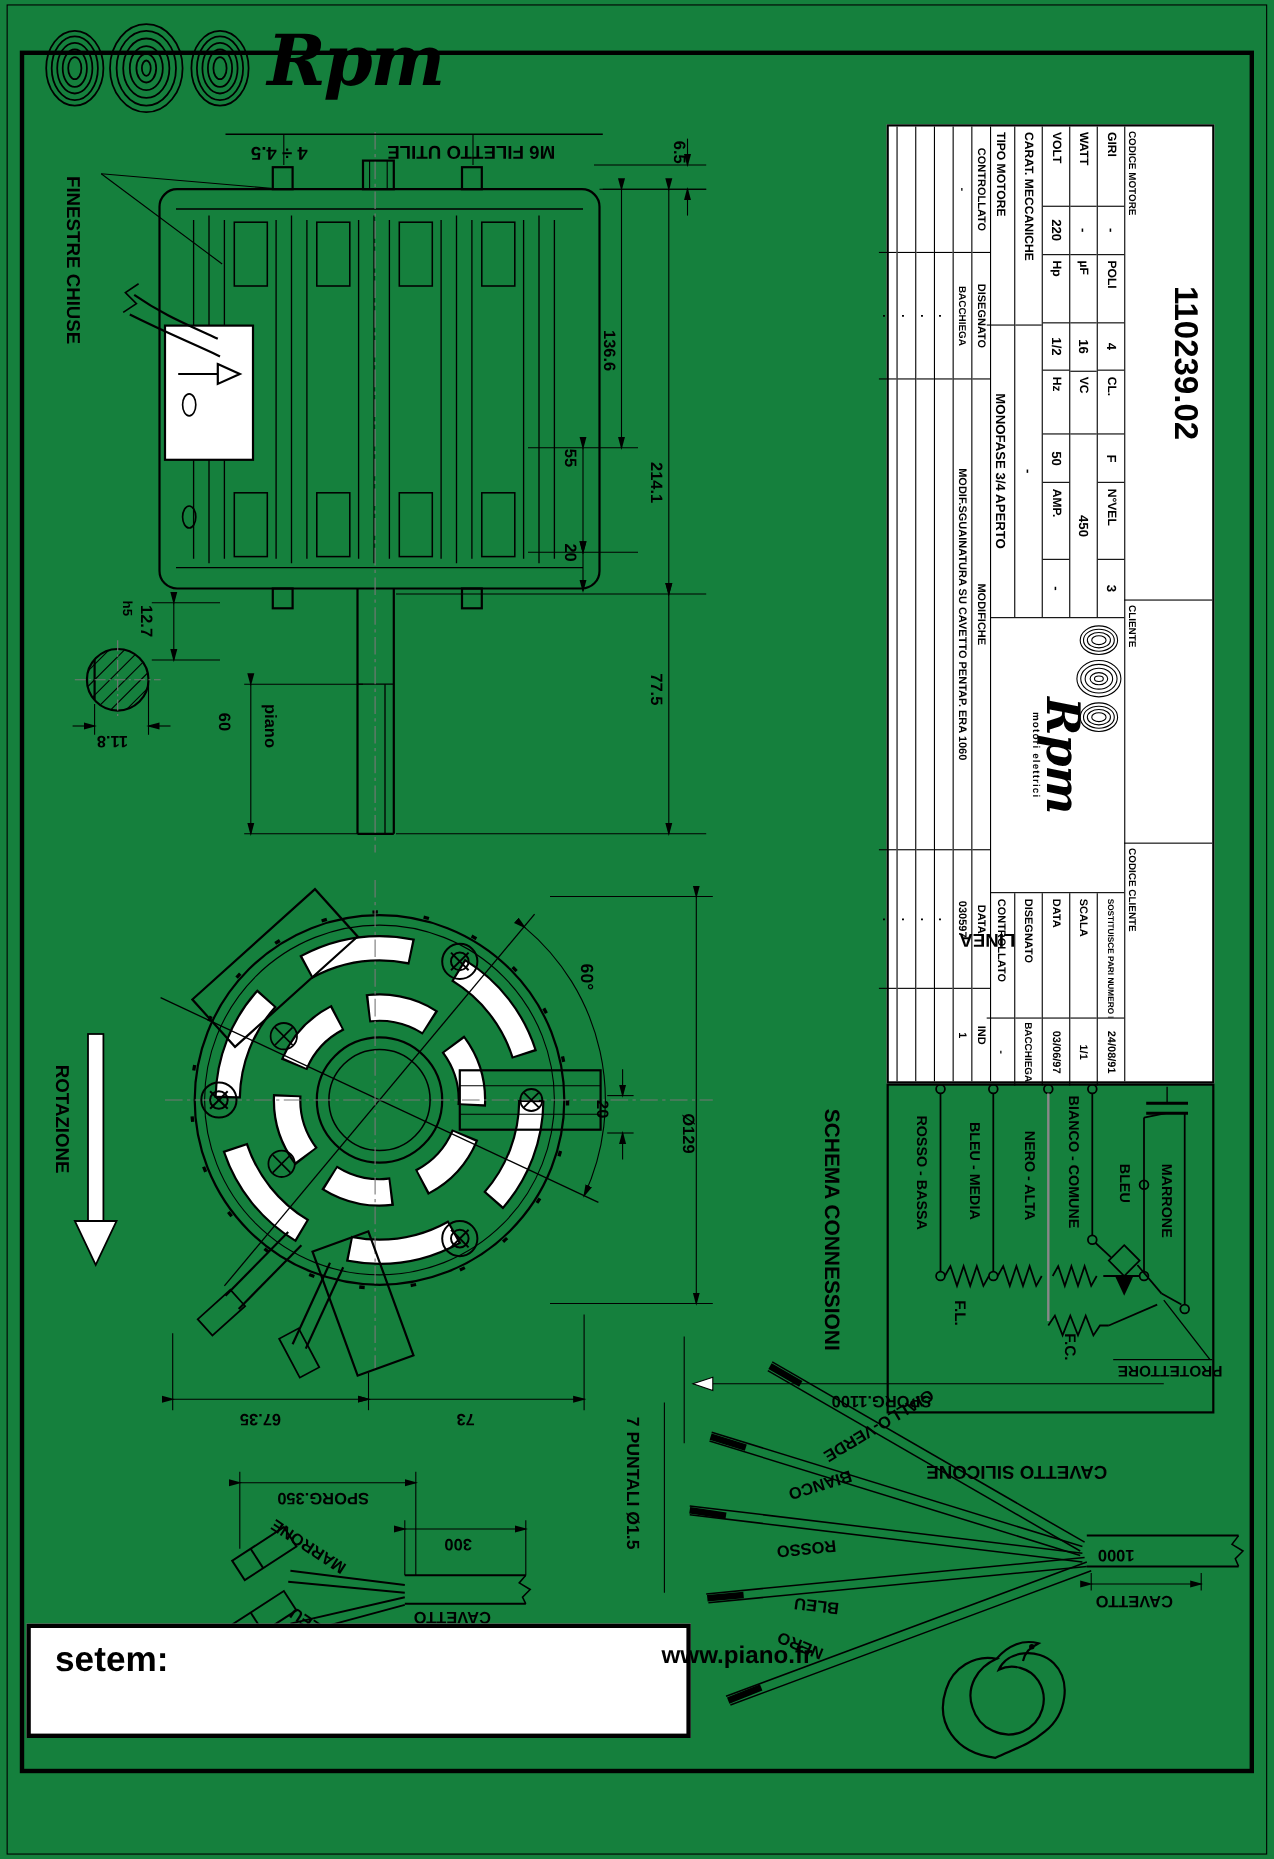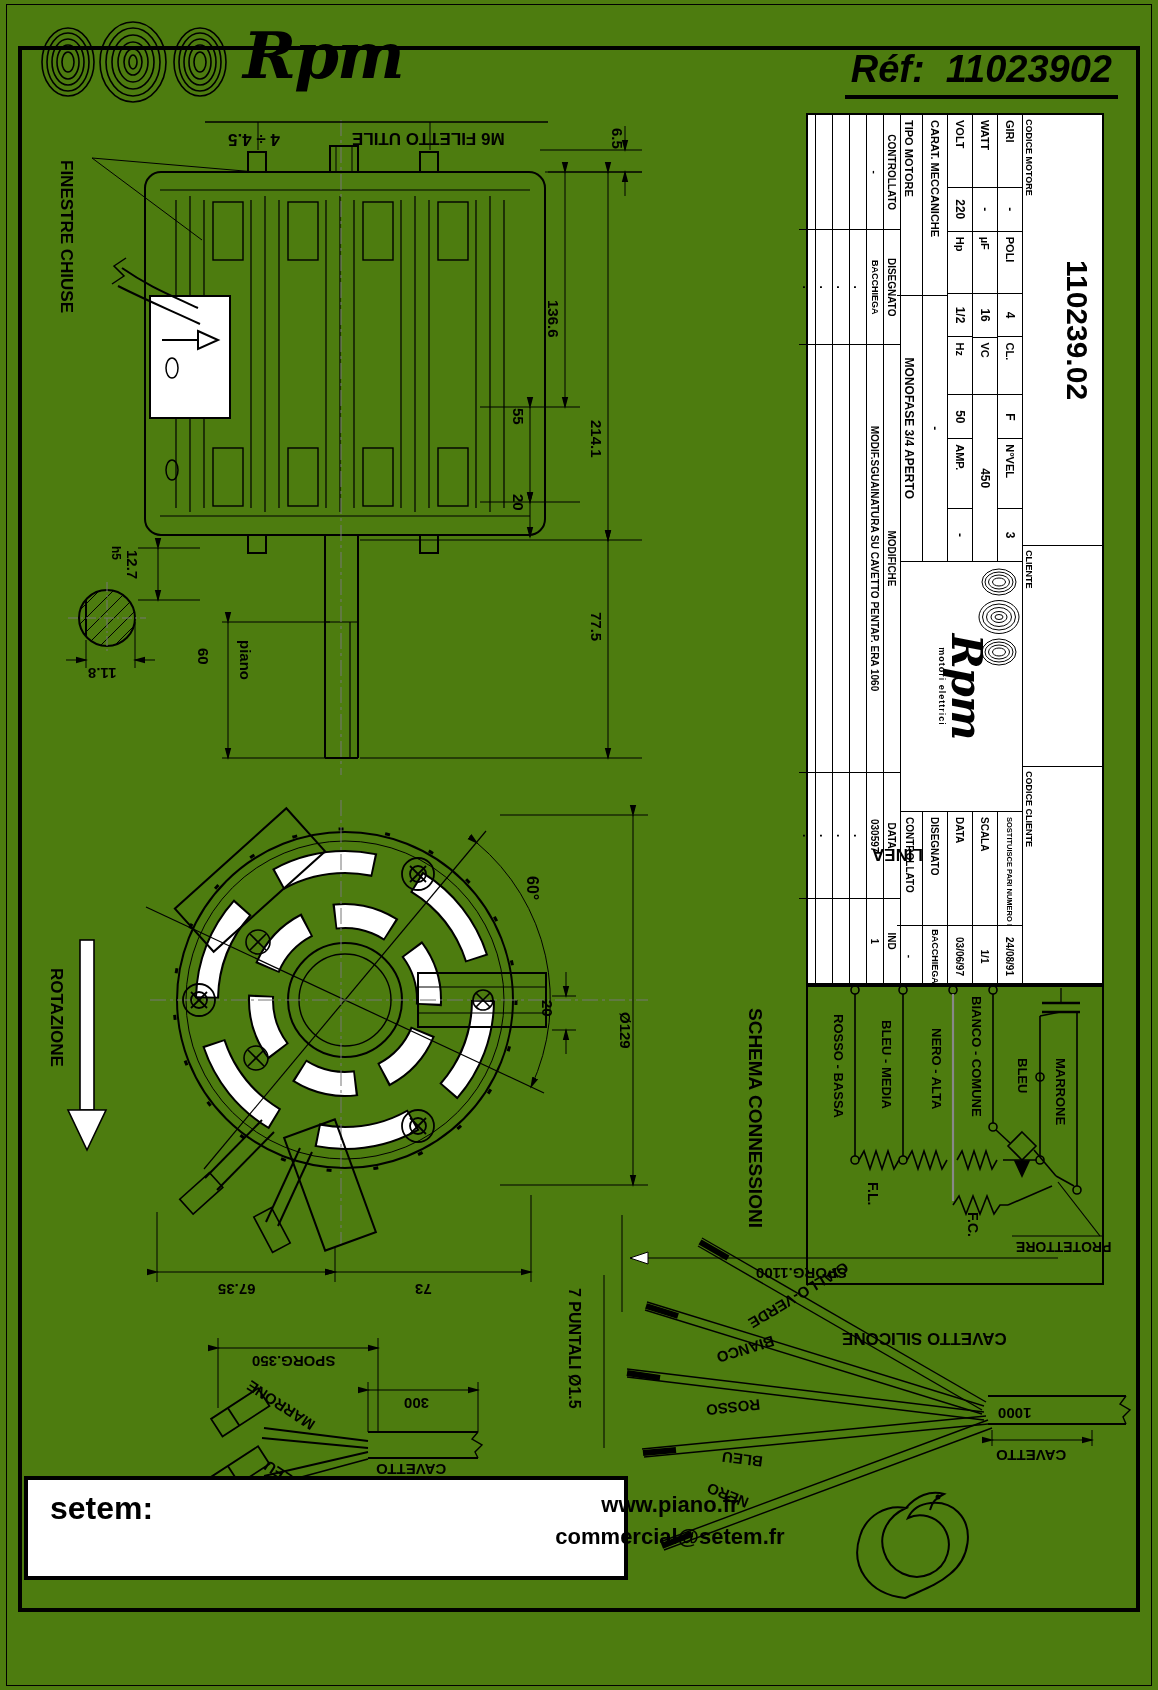--- a/index.html
+++ b/index.html
@@ -1,16 +1,16 @@
 <!DOCTYPE html>
 <html><head>
 <meta charset="utf-8">
 <style>
   html,body{margin:0;padding:0;background:#e8e8e8;font-family:"Liberation Sans",sans-serif;}
-  #page{position:relative;width:1158px;height:1690px;background:#4d7c0f;overflow:hidden;}
+  #page{position:relative;width:1158px;height:1690px;background:#15803d;overflow:hidden;}
   .thin-frame{position:absolute;left:6px;top:4px;width:1144px;height:1680px;border:1px solid #000;}
   .main-frame{position:absolute;left:18px;top:46px;width:1114px;height:1558px;border:4px solid #000;}
   svg{position:absolute;left:0;top:0;pointer-events:none;}
   .lbl{position:absolute;font-weight:bold;font-size:15px;color:#000;white-space:nowrap;line-height:1;}
   .v{writing-mode:vertical-rl;text-orientation:sideways;}
   .ud{display:inline-block;transform:rotate(180deg);}
   .dg{display:inline-block;transform-origin:center;}
   
   .brand-rpm{position:absolute;left:243px;top:18px;font-family:"DejaVu Serif",serif;font-style:italic;font-weight:bold;font-size:64px;letter-spacing:-2px;}
   .ref{position:absolute;right:40px;top:48px;font-size:38px;font-weight:bold;font-style:italic;border-bottom:4px solid #000;padding:0 6px 4px 6px;}
@@ -408,24 +408,20 @@
     </g>
 
     <g stroke="#000" fill="none" stroke-width="3">
       <path d="M 905,1598 C 868,1594 850,1566 860,1536 C 866,1516 886,1504 906,1508 C 888,1516 878,1534 884,1552 C 890,1572 912,1582 930,1574 C 948,1566 954,1544 944,1528 C 936,1516 920,1512 908,1518 C 916,1500 944,1498 958,1512 C 974,1528 970,1558 950,1574 C 936,1586 922,1590 905,1598 Z" stroke-width="2"></path>
       <path d="M 906,1508 C 916,1496 930,1490 944,1494 C 936,1498 932,1502 930,1510" stroke-width="2"></path>
       <circle cx="938" cy="1497" r="2.5" fill="#000" stroke="none"></circle>
     </g>
   </svg>
 
   <div class="brand-rpm">Rpm</div>
-  <div class="ref">
-    <span>Réf:</span>&nbsp;
-    <span>11023902</span>
-  </div>
 
   <div id="tb">
 
     <div class="band" style="top:0;height:80px;border-bottom:1px solid #000;">
       <div class="cell" style="left:0;top:0;width:430px;height:80px;">
         <div class="bignum">110239.02</div>
         <div class="clab">CODICE MOTORE</div>
       </div>
       <div class="cell" style="left:430px;top:0;width:221px;height:80px;">
         <div class="clab">CLIENTE</div>
@@ -620,14 +616,13 @@
   <div class="lbl dg" style="left:706px;top:1400px;transform:rotate(174deg);">ROSSO</div>
   <div class="lbl dg" style="left:722px;top:1452px;transform:rotate(187deg);">BLEU</div>
   <div class="lbl dg" style="left:706px;top:1488px;transform:rotate(202deg);">NERO</div>
   <div class="lbl" style="left:998px;top:1406px;"><span class="ud">1000</span></div>
   <div class="lbl" style="left:996px;top:1448px;"><span class="ud">CAVETTO</span></div>
 
   <div class="codebox">
     <div class="code-label">setem:</div>
   </div>
   <div class="weblink">www.piano.fr</div>
-  <div class="maillink">commercial@setem.fr</div>
 </div>
 
 </body></html>

